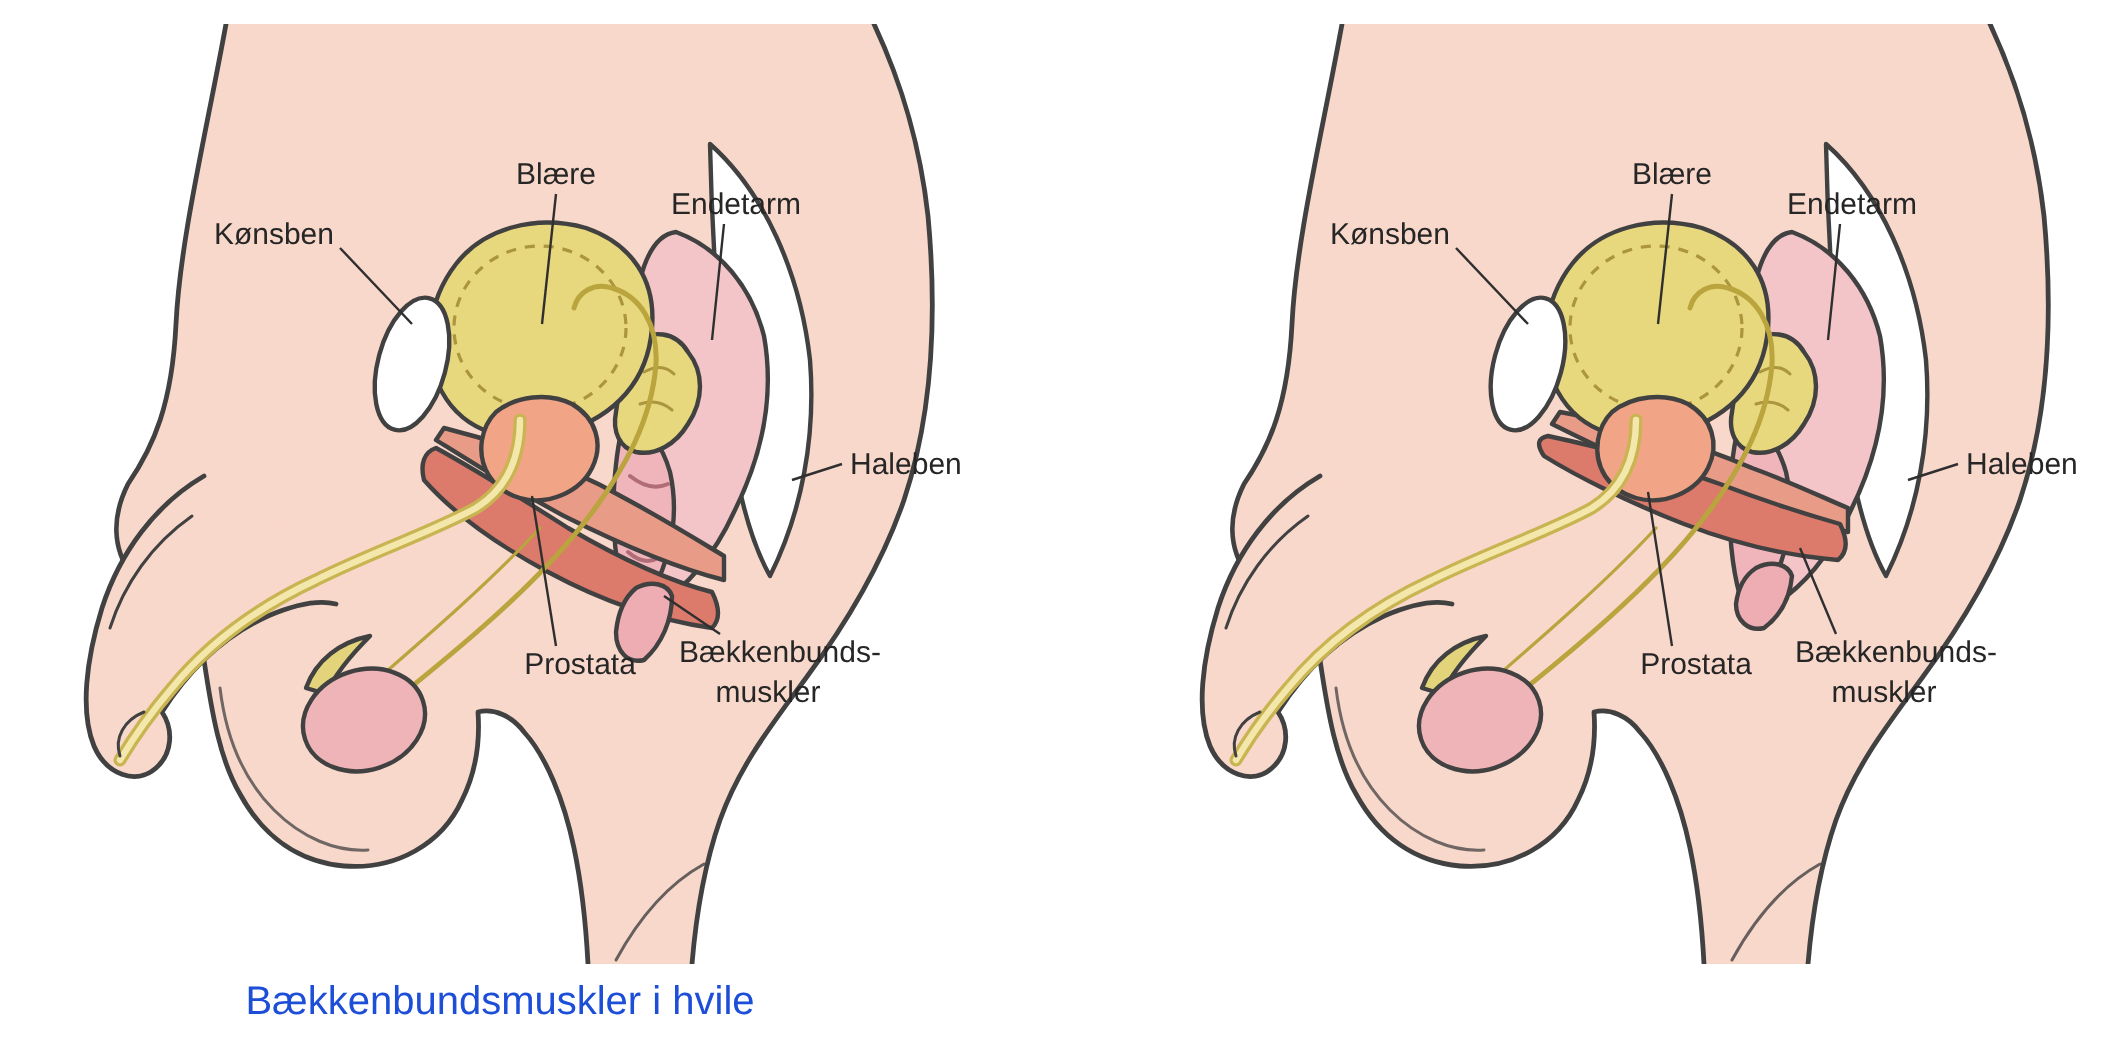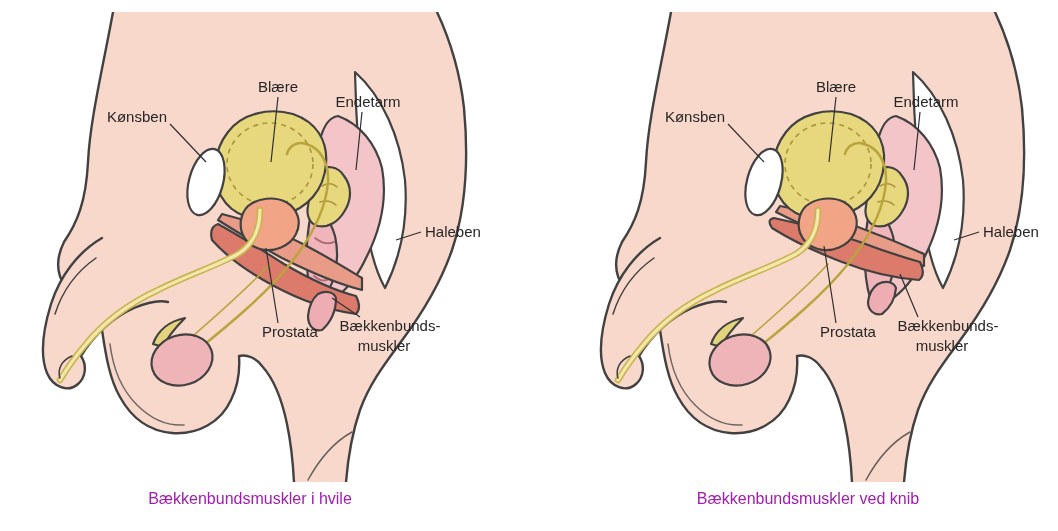--- a/index.html
+++ b/index.html
@@ -4,21 +4,21 @@
 <style>
   html,body { margin:0; padding:0; }
   body {
     width:1058px; height:531px; background:#ffffff; overflow:hidden;
     display:flex; justify-content:center; align-items:flex-start; gap:78px;
     padding-top:12px; box-sizing:border-box;
     font-family:"Liberation Sans", sans-serif;
   }
   figure { margin:0; display:flex; flex-direction:column; align-items:center; }
   figcaption {
-    margin-top:8px; font-size:16px; font-weight:500; color:#a21caf;
+    margin-top:8px; font-size:20px; font-weight:500; color:#1d4ed8;
     font-family:"Liberation Sans", sans-serif;
   }
   .lbl { font-family:"Liberation Sans", sans-serif; font-size:15px; fill:#262626; }
   .ol      { fill:none; stroke:#414141; stroke-width:2.4; stroke-linecap:round; stroke-linejoin:round; }
   .ol-thin { fill:none; stroke:#414141; stroke-width:1.5; stroke-linecap:round; }
   .shp     { stroke:#414141; stroke-width:2.2; stroke-linejoin:round; }
   .leader  { stroke:#2f2f2f; stroke-width:1.2; fill:none; }
   .detail  { fill:none; stroke-linecap:round; }
 </style>
 </head>
@@ -144,14 +144,13 @@
     <g>
       <text class="lbl" x="157" y="110" text-anchor="end">Kønsben</text>
       <text class="lbl" x="268" y="80" text-anchor="middle">Blære</text>
       <text class="lbl" x="358" y="95" text-anchor="middle">Endetarm</text>
       <text class="lbl" x="415" y="225" text-anchor="start">Haleben</text>
       <text class="lbl" x="280" y="325" text-anchor="middle">Prostata</text>
       <text class="lbl" x="380" y="319" text-anchor="middle">Bækkenbunds-</text>
       <text class="lbl" x="374" y="339" text-anchor="middle">muskler</text>
     </g>
   </svg>
-  <figcaption>Bækkenbundsmuskler ved knib</figcaption>
 </figure>
 
 </body></html>

